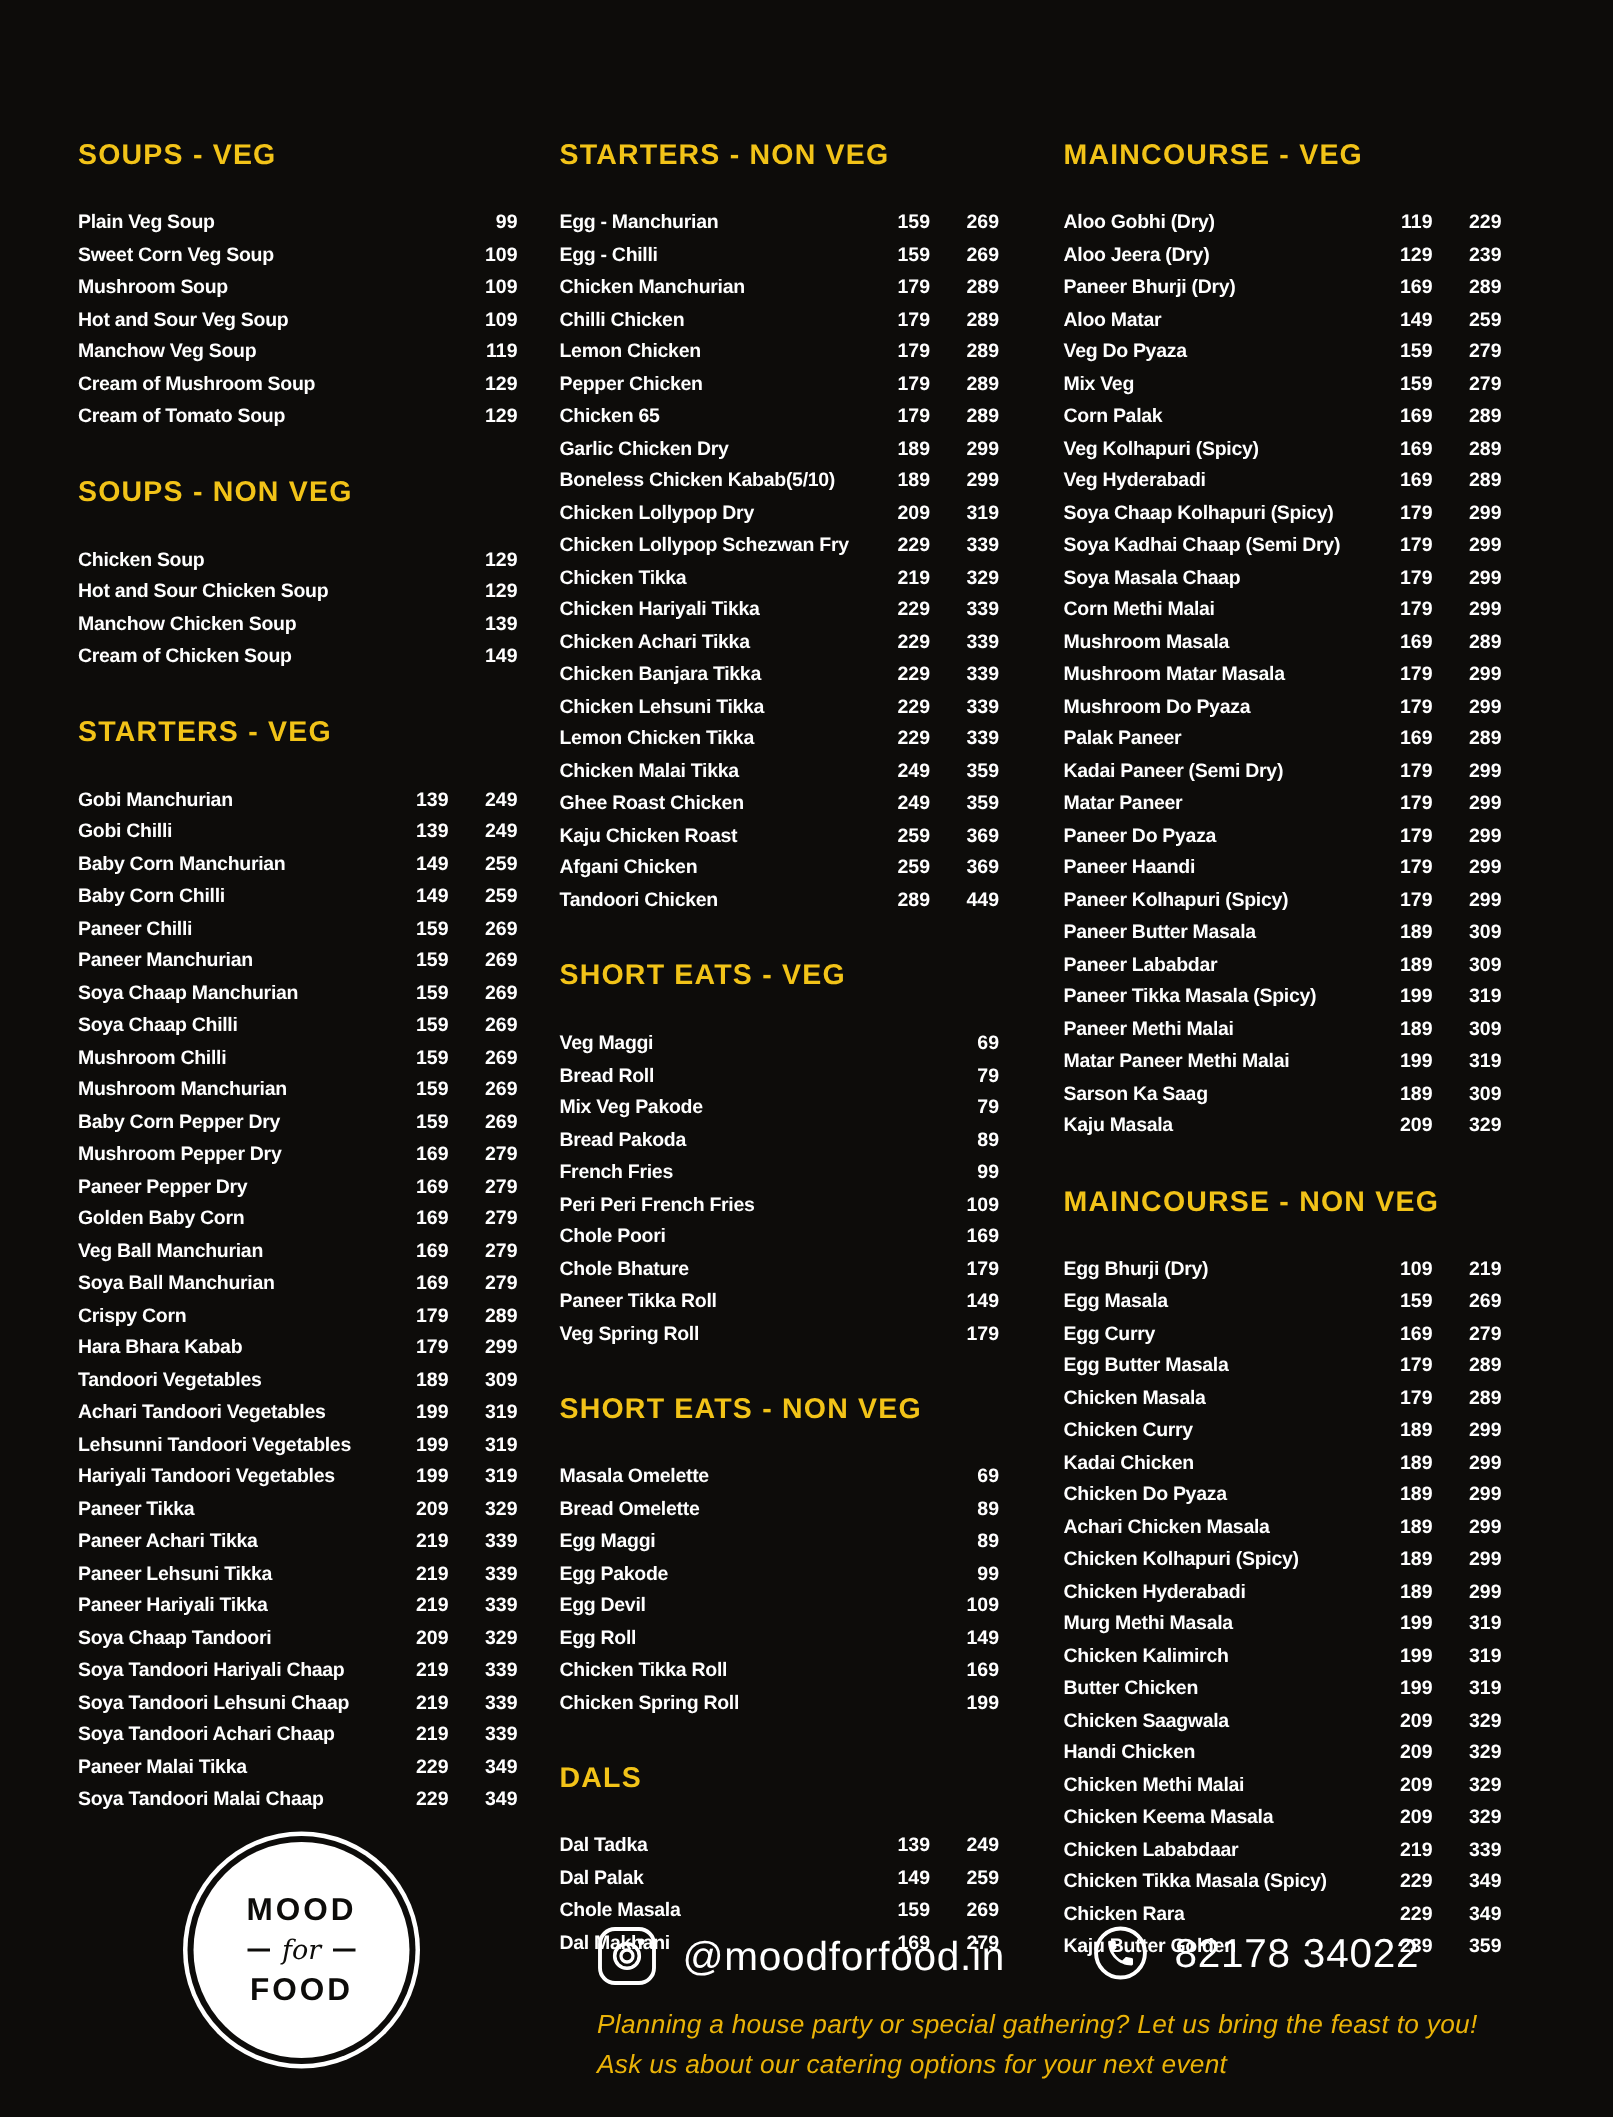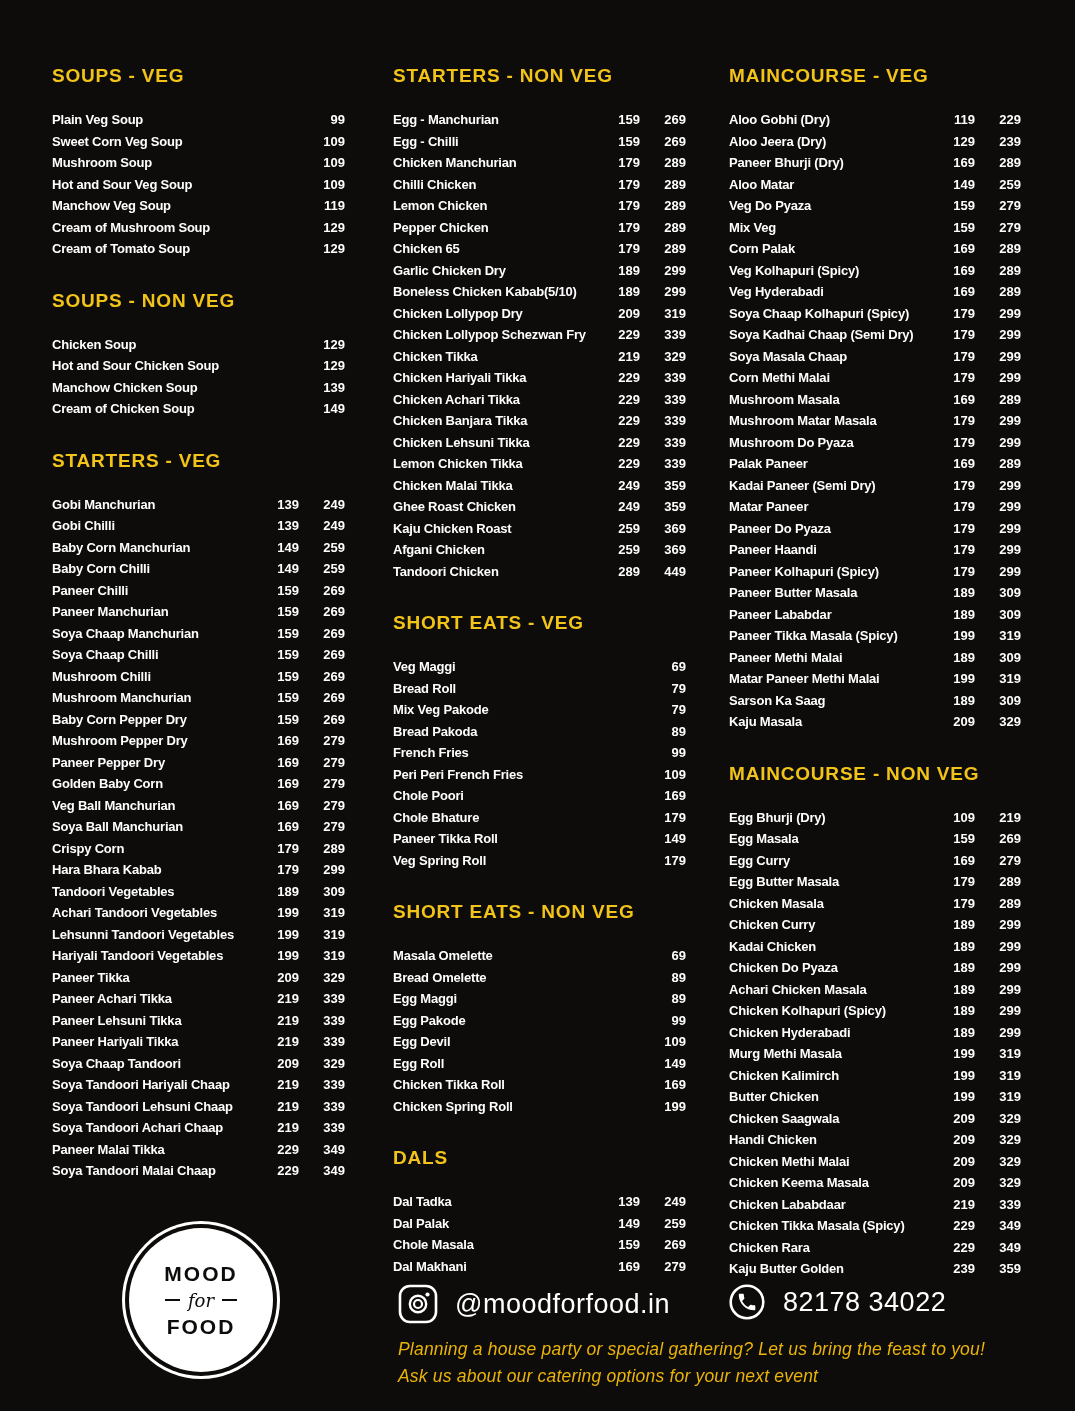--- a/index.html
+++ b/index.html
@@ -1,24 +1,24 @@
 <!DOCTYPE html>
 <html><head>
 <meta charset="utf-8">
 <style>
   * { margin:0; padding:0; box-sizing:border-box; }
   html,body { background:#0d0c0a; }
   body {
     width:1075px; height:1411px; position:relative; overflow:hidden;
     font-family:"Liberation Sans", sans-serif; color:#fff;
   }
-  #columns { display:flex; padding:64px 0 0 52px; }
+  #columns { display:flex; padding:92px 0 0 52px; }
   .col { flex:none; }
   .c1 { width:293px; }
-  .c2 { width:293px; margin-left:48px; }
+  .c2 { width:293px; margin-left:28px; }
   .c3 { width:292px; margin-left:43px; }
   .menu-section + .menu-section { margin-top:29px; }
   .sec-title {
     font-size:19px; line-height:23px; font-weight:700; letter-spacing:0.8px;
     color:#f2c318; margin-bottom:22px;
   }
   .row { display:flex; align-items:baseline; line-height:21.5px; }
   .iname {
     flex:1 1 auto; font-size:13px; font-weight:700; letter-spacing:-0.2px;
     white-space:nowrap; color:#fff;

